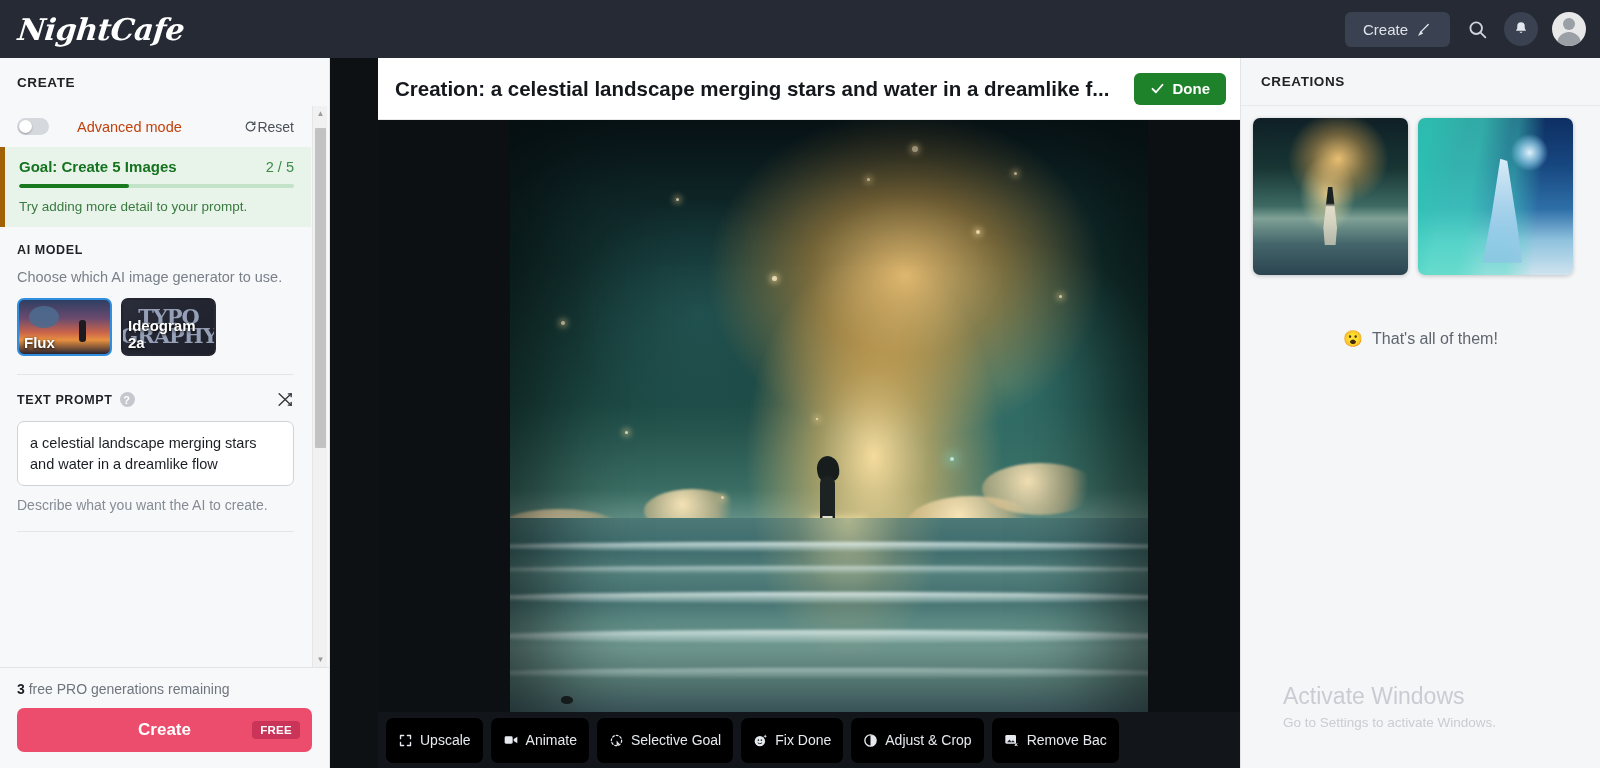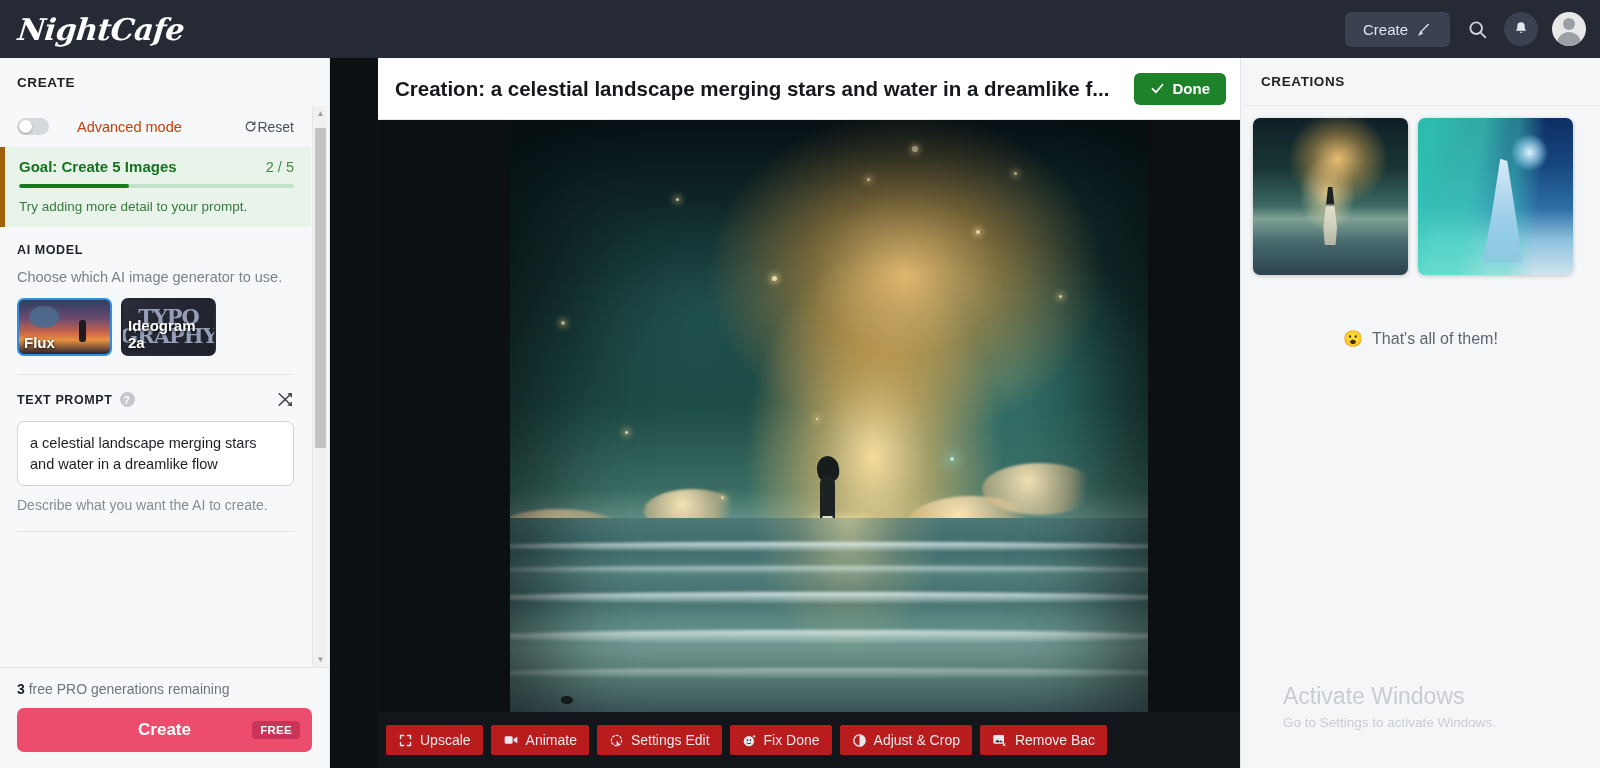--- a/index.html
+++ b/index.html
@@ -335,21 +335,21 @@
   
   .toolbar {
     position: absolute; left: 0; bottom: 0; width: 910px; height: 56px;
     background: #121519;
     display: flex; align-items: center; gap: 8px;
     padding: 0 8px;
     overflow: hidden;
   }
   .tool {
     flex: none;
-    height: 30px; border-radius: 2px; background: #b91c1c;
+    height: 45px; border-radius: 7px; background: #000000;
     display: flex; align-items: center; gap: 7px;
     padding: 0 12px;
     color: #e6e9ee; font-size: 14px; cursor: pointer;
     white-space: nowrap;
   }
 
   
   .right {
     position: absolute; top: 58px; left: 1240px;
     width: 360px; height: 710px;
@@ -618,21 +618,21 @@
           <span>Animate</span>
         </div>
 
         <div class="tool">
           <span>
             <svg width="15" height="15" viewBox="0 0 24 24" fill="none" stroke="#e6e9ee" stroke-width="2" stroke-linecap="round">
               <circle cx="12" cy="12" r="8.2" stroke-dasharray="3 3.2"></circle>
               <path d="M12.2 12 L17.6 18.4 L14.8 18.8 L12.2 21.4 Z" fill="#e6e9ee" stroke="none"></path>
             </svg>
           </span>
-          <span>Settings Edit</span>
+          <span>Selective Goal</span>
         </div>
 
         <div class="tool">
           <span>
             <svg width="15" height="15" viewBox="0 0 24 24" fill="#e6e9ee">
               <circle cx="11" cy="13" r="8.3"></circle>
               <circle cx="8.6" cy="11.4" r="1.3" fill="#23272e"></circle>
               <circle cx="13.4" cy="11.4" r="1.3" fill="#23272e"></circle>
               <path d="M8 16.2q3 2.4 6 0" stroke="#23272e" stroke-width="1.5" fill="none" stroke-linecap="round"></path>
               <path d="M19.5 2.2l.9 2 2 .9-2 .9-.9 2-.9-2-2-.9 2-.9z"></path>

